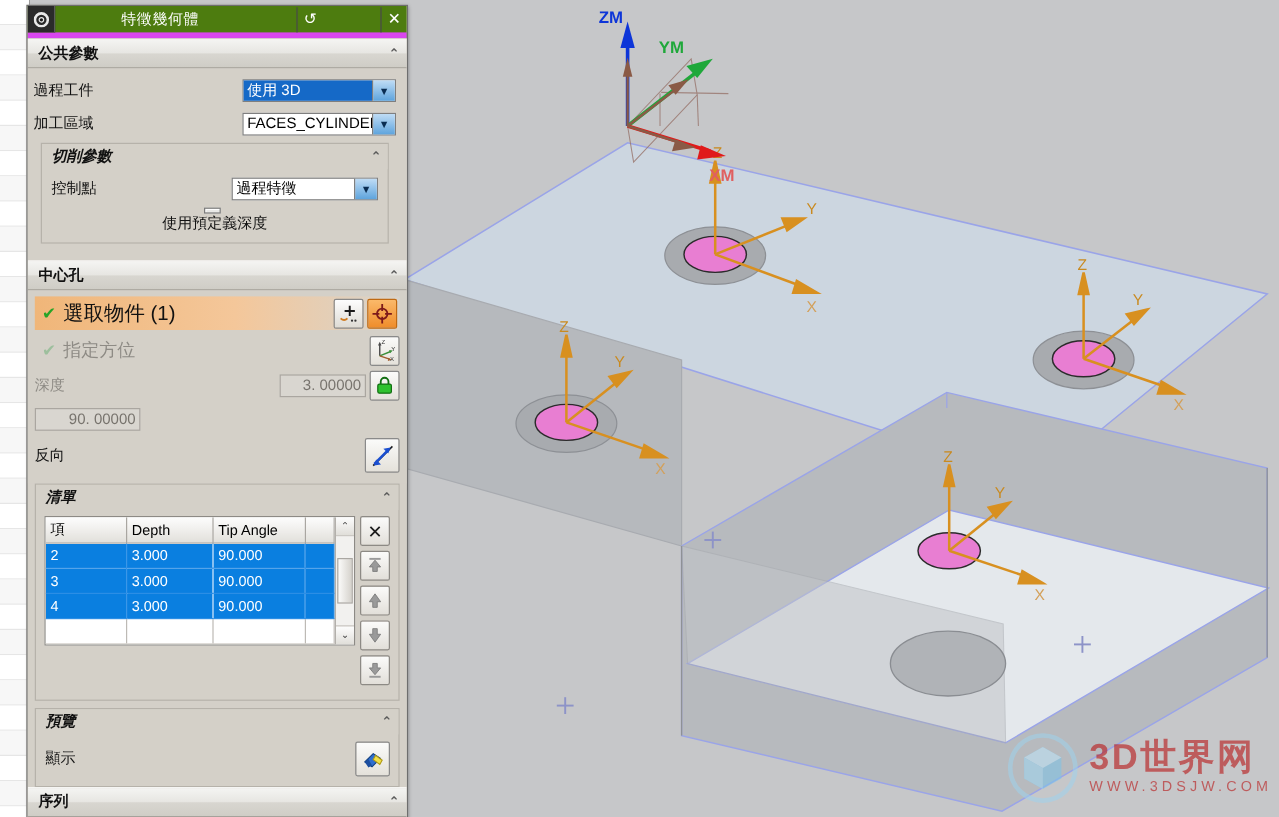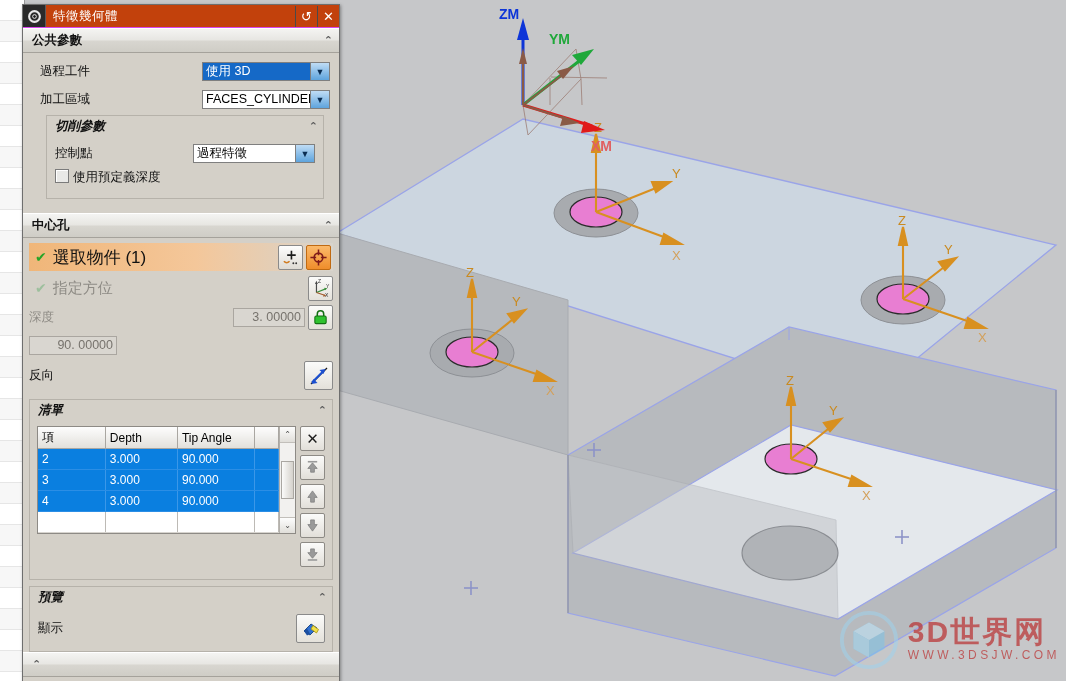--- a/index.html
+++ b/index.html
@@ -22,22 +22,22 @@
   #tree-panel .trow.alt{background:#f7f7f7;}
 
   
   #dialog{
     position:absolute;left:22px;top:4px;width:316px;height:677px;z-index:20;
     background:#d4d0c8;border:1px solid #6e6e6e;
     box-shadow:1px 1px 3px rgba(0,0,0,.35);
     display:flex;flex-direction:column;overflow:hidden;
   }
   #titlebar{
-    height:22px;background:#c2410c;display:flex;align-items:center;
-    color:#fff;flex:0 0 auto;border-bottom:1px solid #d946ef;
+    height:22px;background:#4d7c0f;display:flex;align-items:center;
+    color:#fff;flex:0 0 auto;border-bottom:5px solid #d946ef;gap:48px;
   }
   .tb-appicon{
     width:22px;height:22px;display:flex;align-items:center;justify-content:center;
     background:#2a2a2a;color:#e8e8e8;font-size:13px;border-right:1px solid #5a5a5a;
   }
   .tb-title{flex:1;padding-left:7px;font-size:12.5px;letter-spacing:.5px;color:#ffffff;}
   .tb-btn{
     width:21px;height:21px;display:flex;align-items:center;justify-content:center;
     color:#fff;font-size:13px;border-left:1px solid #4a4a4a;cursor:pointer;
   }
@@ -47,21 +47,21 @@
   
   .grp-head{
     display:flex;align-items:center;height:23px;padding:0 6px 0 9px;
     background:linear-gradient(to bottom,#f4f4f2 0%,#e7e6e2 48%,#d8d6d0 52%,#cfcdc6 100%);
     border-top:1px solid #ffffff;border-bottom:1px solid #a5a29b;
     font-weight:bold;font-size:12.5px;color:#111;cursor:pointer;
   }
   .grp-head .gh-label{flex:1;}
   .chev{font-size:11px;color:#5b5b5b;font-weight:bold;}
 
-  .grp-body{padding:6px 9px 8px 17px;background:#d4d0c8;}
+  .grp-body{padding:6px 9px 8px 5px;background:#d4d0c8;}
 
   
   .sub-panel{
     margin:2px 6px 6px 6px;border:1px solid #b6b2aa;background:#d4d0c8;
   }
   .sub-head{
     display:flex;align-items:center;height:21px;padding:0 5px 0 8px;
     background:#d4d0c8;font-weight:bold;font-size:12.5px;color:#111;font-style:italic;
   }
   .sub-head .gh-label{flex:1;}
@@ -84,21 +84,21 @@
   .combo.sel .cv{background:#1569c7;color:#ffffff;}
   .combo .carrow{
     width:18px;height:17px;flex:0 0 18px;
     background:linear-gradient(to bottom,#bfdcf5,#5ea4dd);
     border-left:1px solid #7f7f7f;display:flex;align-items:center;justify-content:center;
     color:#0a2d52;font-size:9px;
   }
   .combo-wide{width:128px;}
 
   
-  .cbrow{display:flex;height:22px;}
+  .cbrow{display:flex;align-items:center;height:22px;flex-direction:column;}
   .cbox{
     width:12px;height:12px;border:1px solid #7b7b7b;background:#e9e9e7;
     box-shadow:inset 1px 1px 0 #fff;margin-right:4px;cursor:pointer;
   }
   .cbrow .cblabel{font-size:12.5px;color:#111;}
 
   
   .selrow{
     display:flex;align-items:center;height:28px;margin:0 0 3px 0;padding:0 2px 0 6px;
     background:linear-gradient(to right,#f0b679 0%,#f4c79a 55%,#d8d4cc 100%);
@@ -582,20 +582,21 @@
               <polygon points="4,13 11,6 17,10 10,17" fill="#2f6fd0" stroke="#13407f" stroke-width="0.9"></polygon>
               <polygon points="13,7.5 18.5,11.5 16.5,15 11,11" fill="#f2e04a" stroke="#b09a12" stroke-width="0.9"></polygon>
               <polygon points="4,13 7,10.5 10,16 7,17.5" fill="#1c4fa0"></polygon>
             </svg>
           </span>
         </div>
       </div>
     </div>
 
     <div class="grp-head">
+      <span class="gh-label">序列</span>
       <span class="chev">⌃</span>
     </div>
     <div class="grp-body" style="padding:6px 9px 6px 9px">
       
     </div>
 
   </div>
 </div>
 
 <div id="wm">

